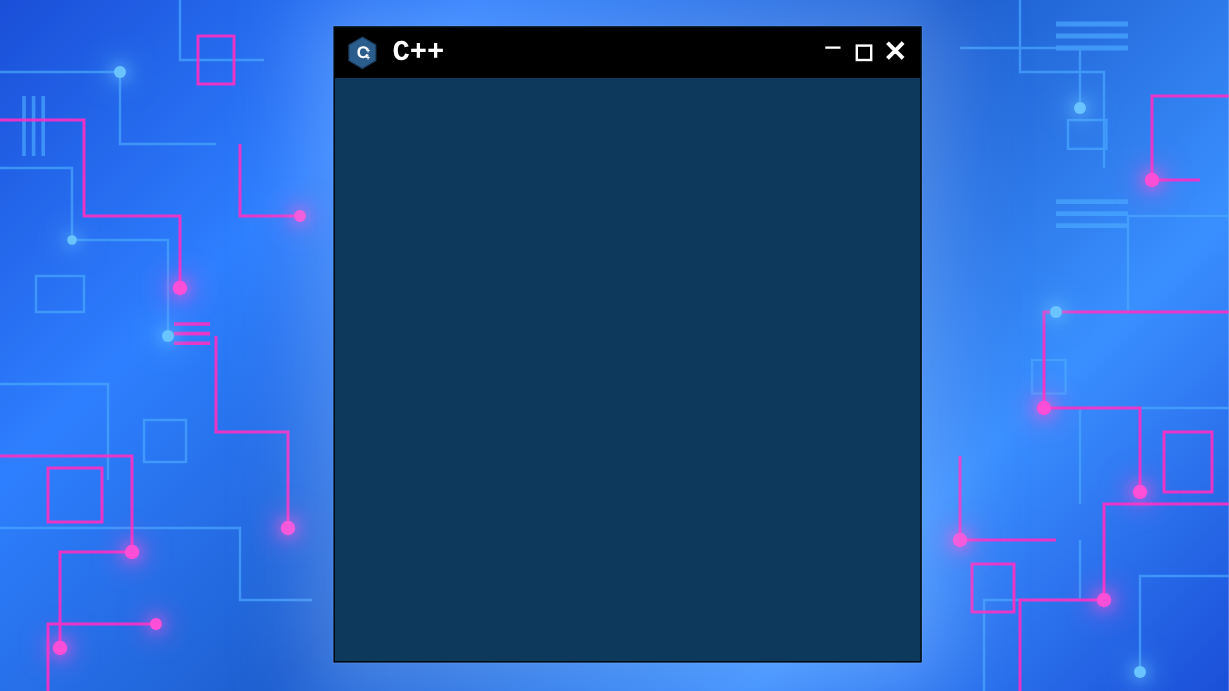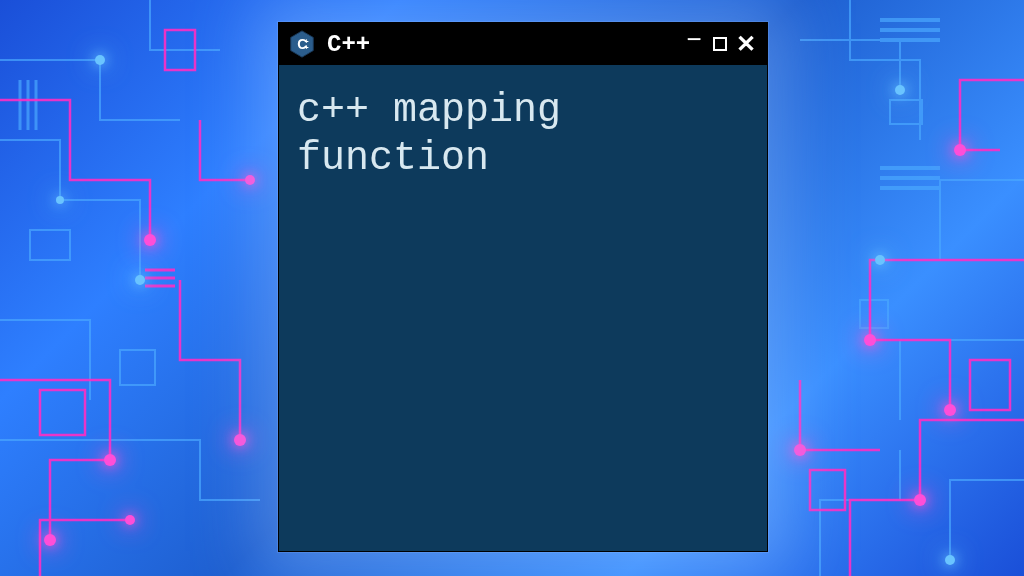--- a/index.html
+++ b/index.html
@@ -198,17 +198,13 @@
         <text x="19" y="22" class="cpp-letter" font-size="7">+</text>
       </svg>
     </span>
     <span class="title-text">C++</span>
     <div class="window-controls">
       <span class="ctrl ctrl-min">−</span>
       <span class="ctrl ctrl-max"></span>
       <span class="ctrl ctrl-close">✕</span>
     </div>
   </div>
-  <div class="terminal-body">
-    <div class="terminal-text">c++ mapping
-function</div>
-  </div>
 </div>
 
 </body></html>

